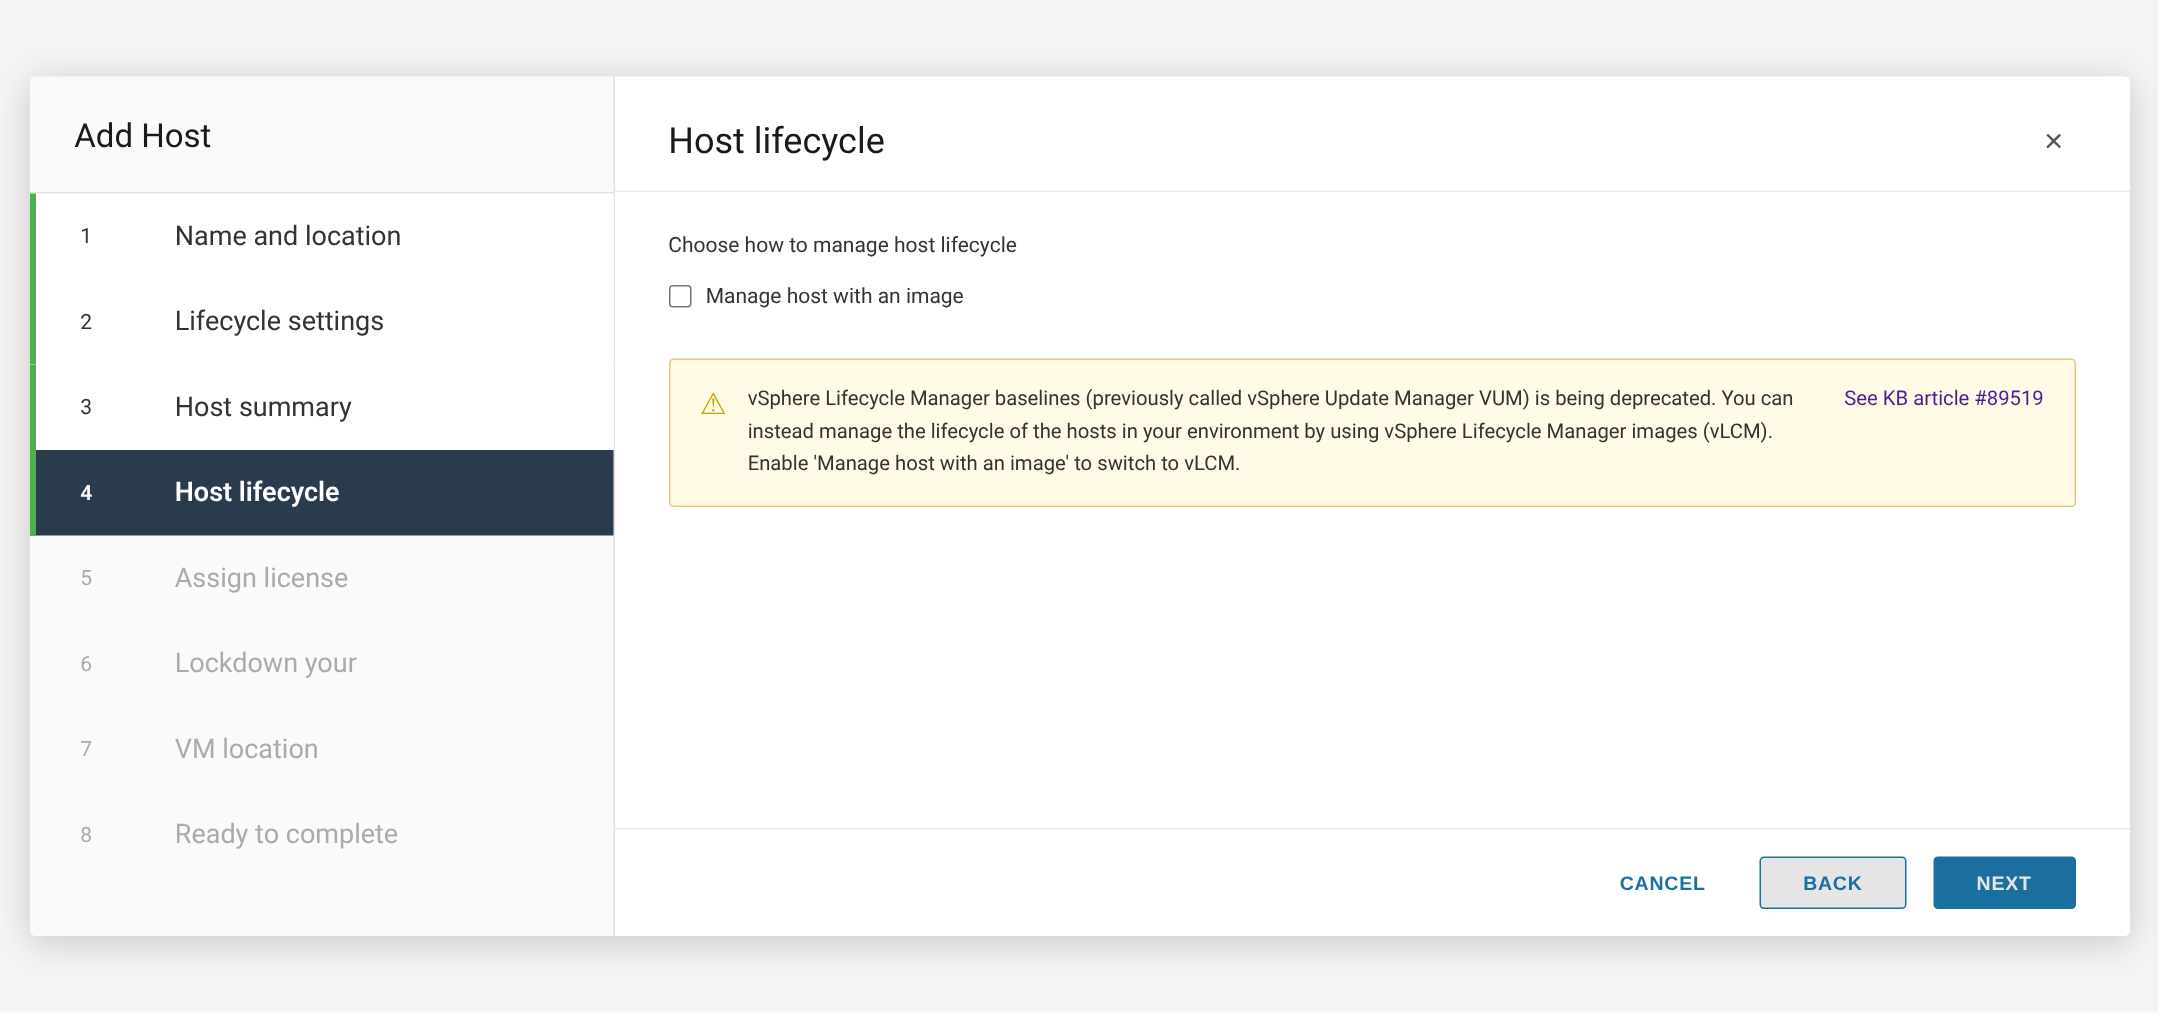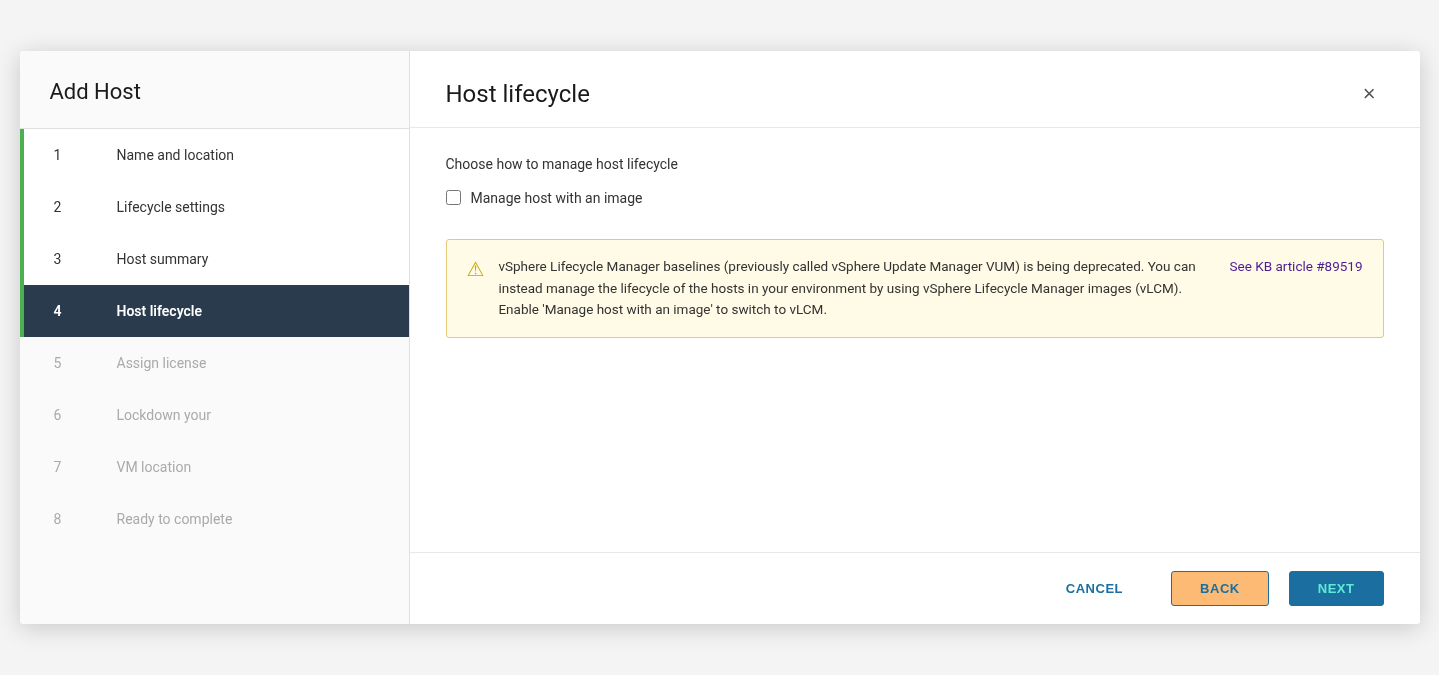--- a/index.html
+++ b/index.html
@@ -68,21 +68,21 @@
     .step-item.disabled {
       color: #aaa;
       border-left: 4px solid transparent;
     }
     .step-number {
       margin-right: 10px;
       font-size: 14px;
       min-width: 16px;
     }
     .step-label {
-      font-size: 14px;
+      font-size: 18px;
       padding-left: 37px;
     }
     
     .main {
       flex: 1;
       display: flex;
       flex-direction: column;
       background: #fff;
     }
     .main-header {
@@ -164,48 +164,49 @@
     .warning-top-row {
       display: flex;
       justify-content: space-between;
       align-items: flex-start;
     }
     
     .main-footer {
       display: flex;
       justify-content: flex-end;
       align-items: center;
-      gap: 20px;
+      gap: 8px;
       padding: 18px 36px;
       border-top: 1px solid #e8e8e8;
       background: #fff;
     }
     .btn {
       padding: 9px 28px;
       font-size: 13px;
       font-weight: 600;
       border-radius: 3px;
       cursor: pointer;
       letter-spacing: 0.04em;
       text-transform: uppercase;
     }
     .btn-cancel {
       background: transparent;
       border: none;
       color: #1a6fa0;
     }
     .btn-back {
-      background: #fdba74;
+      background: #e5e5e5;
       border: 1.5px solid #1a6fa0;
       color: #1a6fa0;
     }
     .btn-next {
       background: #1a6fa0;
       border: 1.5px solid #1a6fa0;
-      color: #5eead4;
+      color: #e5e5e5;
+      margin-left: 10px;
     }
   </style>
 </head>
 <body>
 
 <div class="dialog">
 
   <div class="sidebar">
     <div class="sidebar-title">Add Host</div>
     <div class="sidebar-steps">

